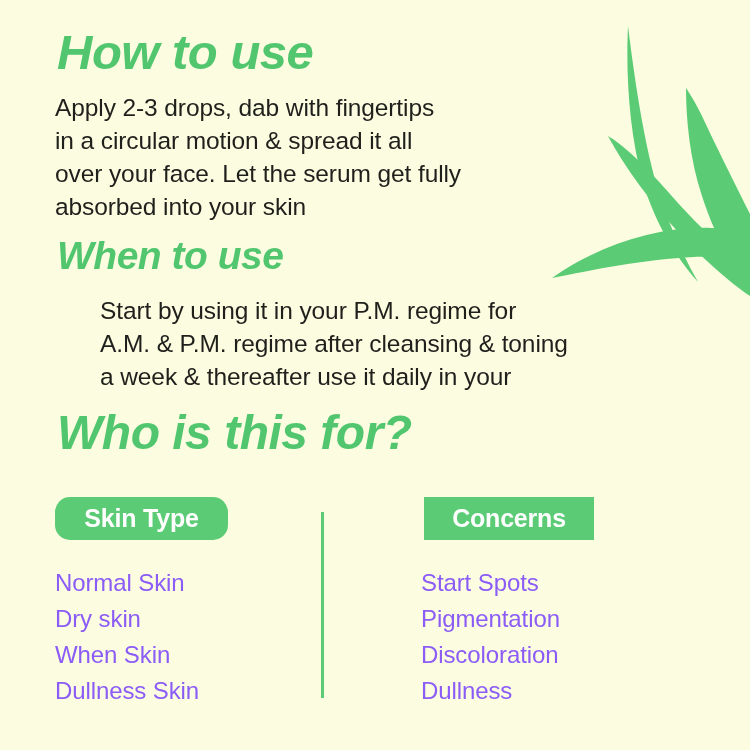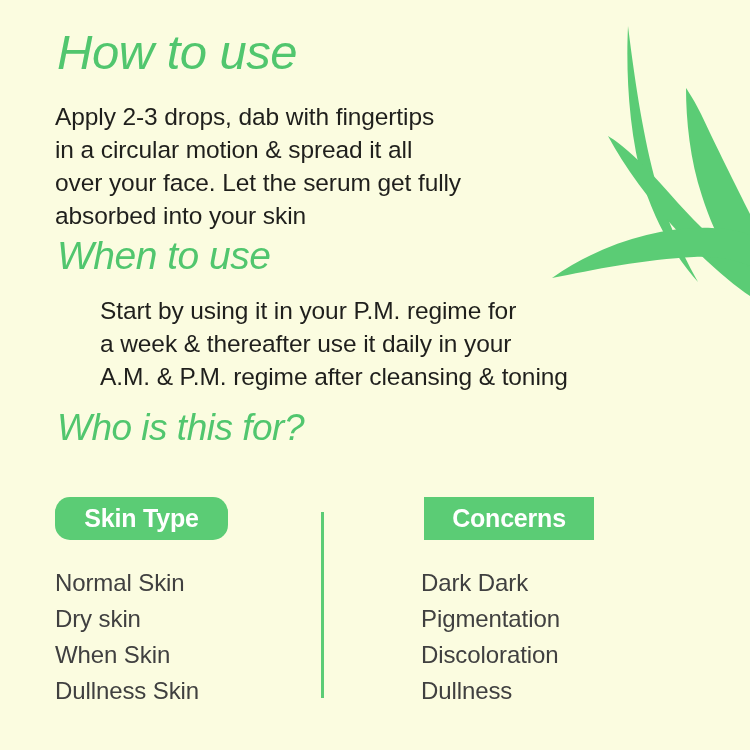--- a/index.html
+++ b/index.html
@@ -28,41 +28,41 @@
     width: 210px;
     height: 360px;
     pointer-events: none;
   }
 
   
   .heading {
     position: absolute;
     left: 57px;
     color: #51c66e;
-    font-weight: normal;
+    font-weight: bold;
     font-style: italic;
     letter-spacing: -0.5px;
     white-space: nowrap;
     line-height: 1;
   }
   #h-how   { top: 28px;  font-size: 49px; }
   #h-when  { top: 236px; font-size: 39px; }
-  #h-who   { top: 409px; font-size: 37px; }
+  #h-who   { top: 409px; font-size: 48px; }
 
   
   .para {
     position: absolute;
     left: 55px;
     color: #1f1f1c;
     font-size: 24.5px;
     line-height: 33px;
     letter-spacing: -0.1px;
     white-space: nowrap;
   }
-  #p-how  { top: 91px; margin-top: 9px; }
+  #p-how  { top: 91px; }
   #p-when { top: 294px; margin-left: 45px; }
   .para .ln { display: block; }
 
   
   .pill {
     position: absolute;
     top: 497px;
     height: 43px;
     background: #5bcc75;
     color: #ffffff;
@@ -84,21 +84,21 @@
     top: 512px;
     width: 3px;
     height: 186px;
     background: #5bcc75;
   }
 
   
   .list {
     position: absolute;
     top: 565px;
-    color: #404040;
+    color: #8b5cf6;
     font-size: 24px;
     line-height: 36px;
     letter-spacing: -0.1px;
     white-space: nowrap;
   }
   #list-skin     { left: 55px; }
   #list-concerns { left: 421px; }
   .list .item { display: block; }
 </style>
 </head>
@@ -123,39 +123,39 @@
   <div class="para" id="p-how">
     <span class="ln">Apply 2-3 drops, dab with fingertips</span>
     <span class="ln">in a circular motion &amp; spread it all</span>
     <span class="ln">over your face. Let the serum get fully</span>
     <span class="ln">absorbed into your skin</span>
   </div>
 
   <div class="heading" id="h-when">When to use</div>
   <div class="para" id="p-when">
     <span class="ln">Start by using it in your P.M. regime for</span>
+    <span class="ln">A.M. &amp; P.M. regime after cleansing &amp; toning</span>
     <span class="ln">a week &amp; thereafter use it daily in your</span>
-    <span class="ln">A.M. &amp; P.M. regime after cleansing &amp; toning</span>
   </div>
 
   <div class="heading" id="h-who">Who is this for?</div>
 
   <div class="pill" id="pill-skin">Skin Type</div>
 
   <div class="pill" id="pill-concerns">Concerns</div>
 
   <div id="divider"></div>
 
   <div class="list" id="list-skin">
     <span class="item">Normal Skin</span>
     <span class="item">Dry skin</span>
     <span class="item">When Skin</span>
     <span class="item">Dullness Skin</span>
   </div>
 
   <div class="list" id="list-concerns">
-    <span class="item">Dark Dark</span>
+    <span class="item">Start Spots</span>
     <span class="item">Pigmentation</span>
     <span class="item">Discoloration</span>
     <span class="item">Dullness</span>
   </div>
 
 </div>
 
 </body></html>

